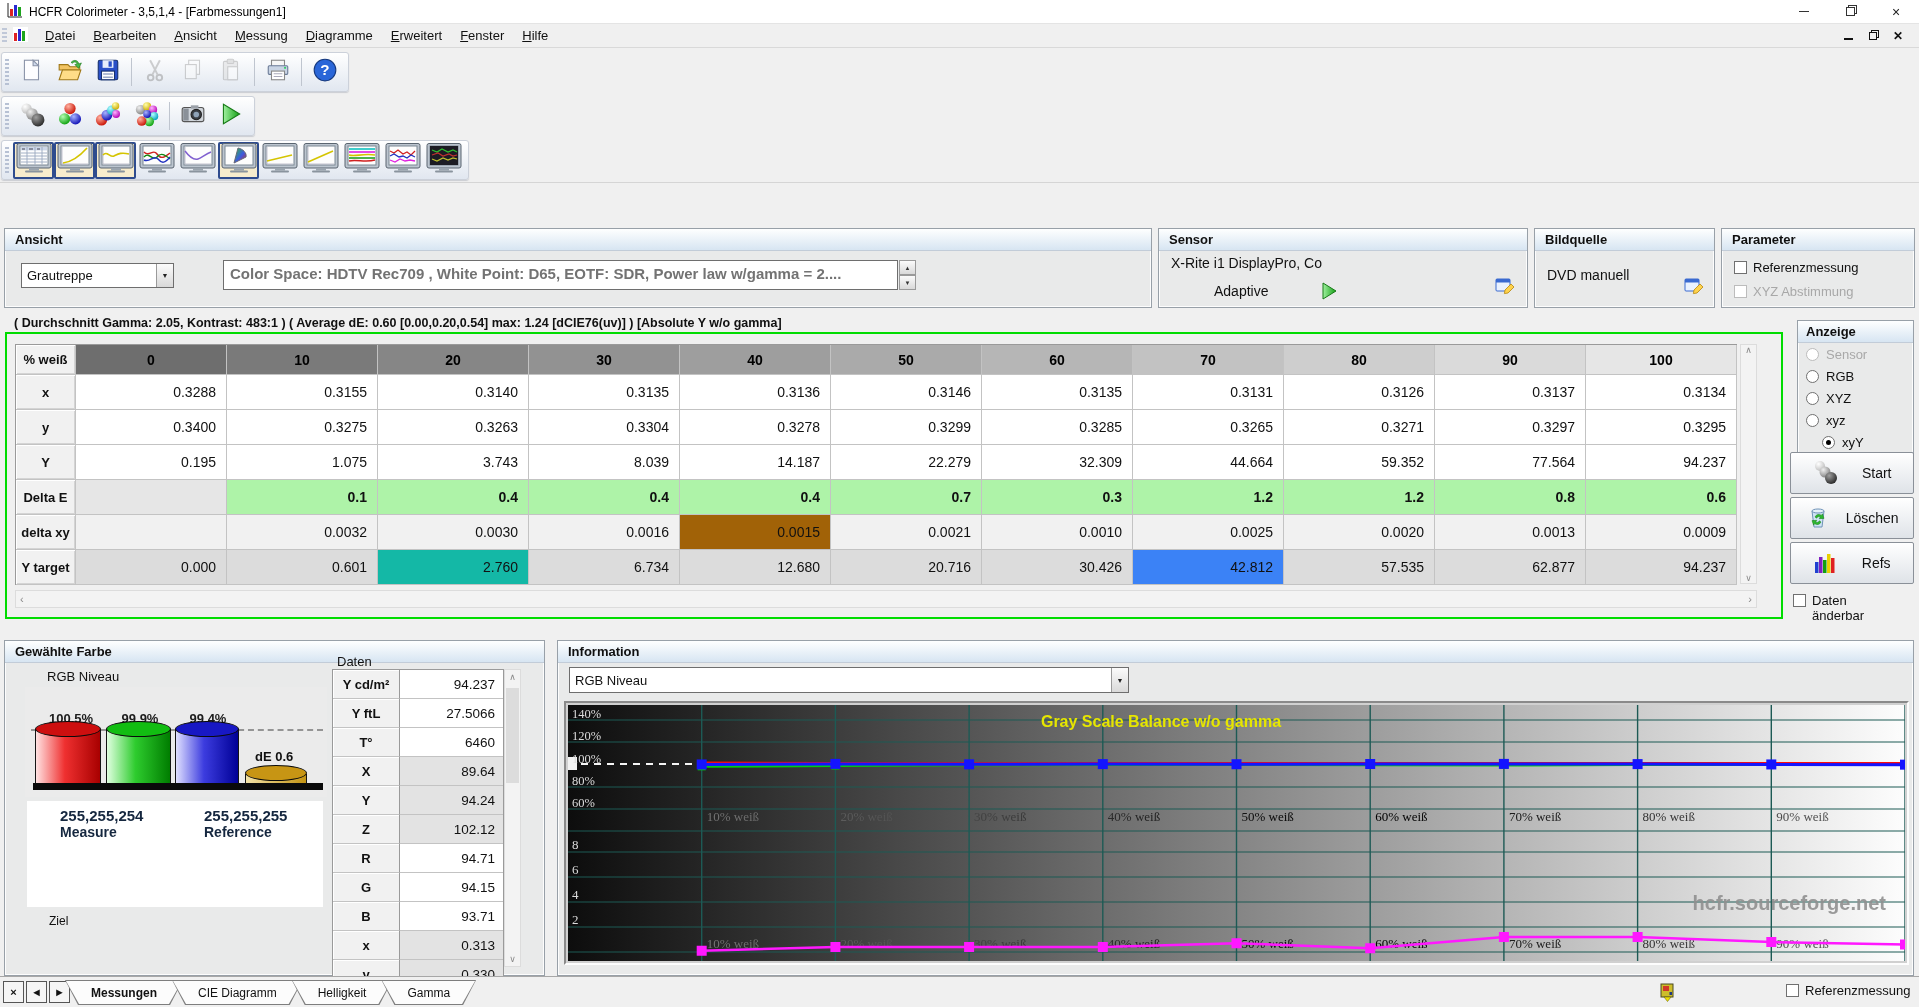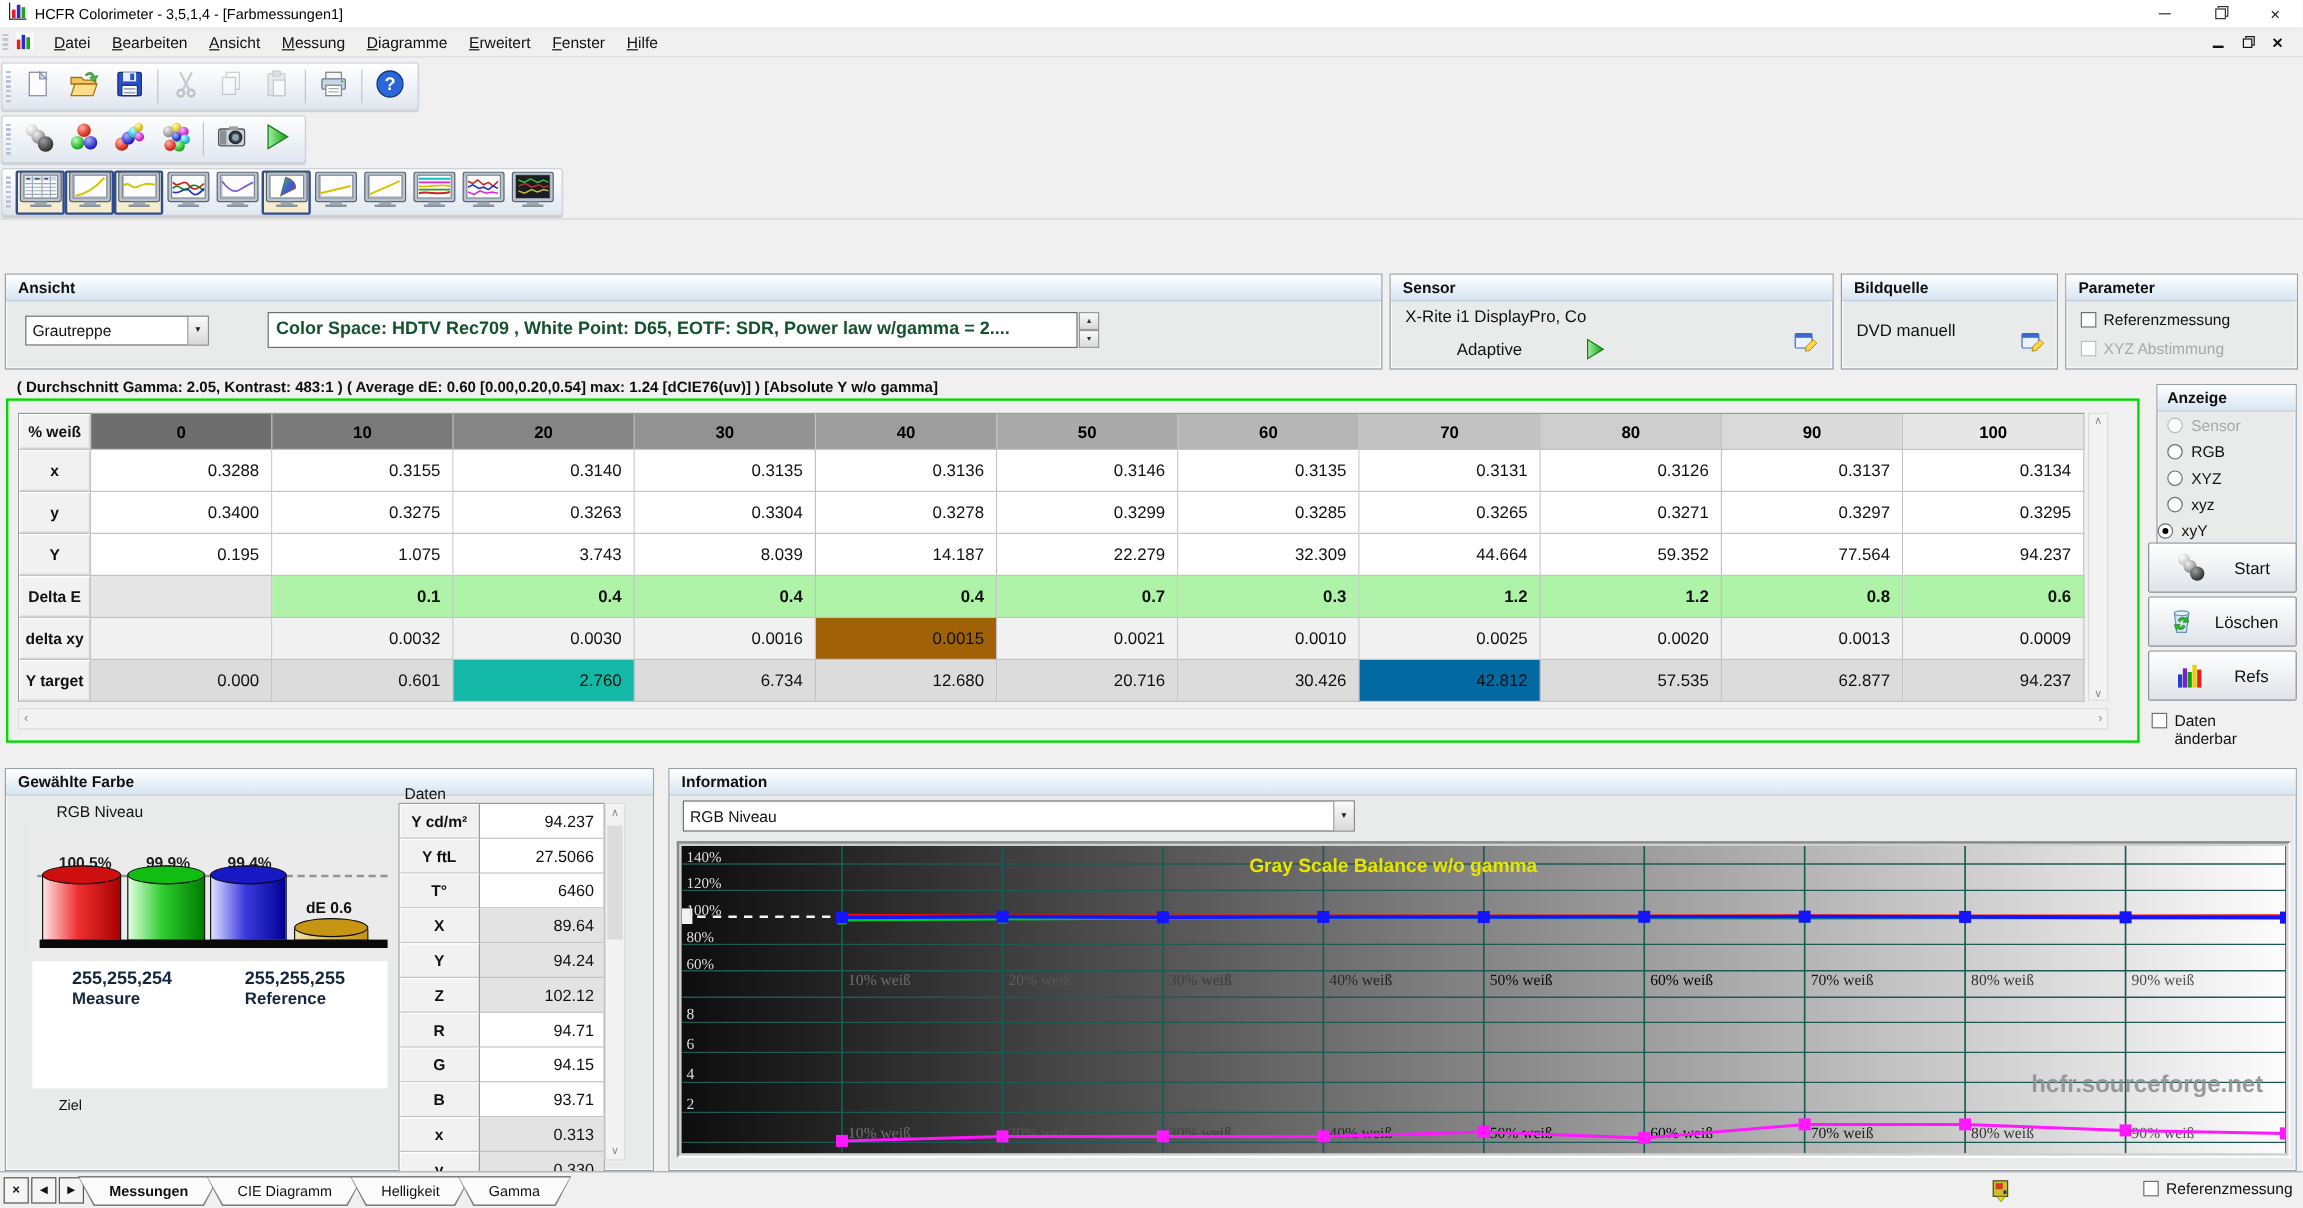--- a/index.html
+++ b/index.html
@@ -37,21 +37,21 @@
   .vbtn { width:41px; height:37px; display:flex; align-items:center; justify-content:center; border:2px solid transparent; border-radius:2px; }
   .vbtn.sel { background:#f7eccd; border-color:#2f4c8e; }
 
   
   .gbox { position:absolute; background:#e9eaea; border:1px solid #98a0a8; box-shadow:inset 0 0 0 1px #fdfdfd; }
   .gbox .hd { height:22px; background:linear-gradient(#feffff,#d7e5f2); border-bottom:1px solid #c2ccd8; font-weight:bold; font-size:13px; padding:3px 0 0 10px; color:#101010; }
 
   .combo { position:absolute; background:#fff; border:1px solid #6e6e6e; display:flex; align-items:center; font-size:13px; padding-left:5px; }
   .combo .cbtn { margin-left:auto; width:17px; align-self:stretch; background:linear-gradient(#fbfbfb,#d9d9d9); border-left:1px solid #9a9a9a; display:flex; align-items:center; justify-content:center; font-size:7px; color:#222; }
 
-  .textbox { position:absolute; background:#fff; border:1px solid #6e6e6e; font-weight:bold; font-size:15px; padding:4px 6px 0; white-space:nowrap; overflow:hidden; color:#14532d; }
+  .textbox { position:absolute; background:#fff; border:1px solid #6e6e6e; font-weight:bold; font-size:15px; padding:4px 6px 0; white-space:nowrap; overflow:hidden; color:#737373; }
   .spin { position:absolute; width:17px; height:30px; display:flex; flex-direction:column; }
   .spin div { flex:1; background:linear-gradient(#fbfbfb,#d9d9d9); border:1px solid #9a9a9a; font-size:6px; display:flex; align-items:center; justify-content:center; color:#333; }
 
   .cb { display:inline-block; width:13px; height:13px; background:#fff; border:1px solid #707070; vertical-align:-2px; }
   .cb.dis { border-color:#bcbcbc; }
   .cblbl { font-size:13px; margin-left:6px; }
   .cblbl.dis { color:#a8a8a8; }
   .rad { display:inline-block; width:13px; height:13px; border-radius:50%; background:#fff; border:1px solid #707070; }
   .rad.sel::after { content:""; display:block; width:5px; height:5px; border-radius:50%; background:#000; margin:3px; }
   .rad.dis { border-color:#bcbcbc; }
@@ -592,21 +592,21 @@
         <div class="gc " style="background: rgb(241, 241, 241);">0.0013</div>
         <div class="gc " style="background: rgb(241, 241, 241);">0.0009</div>
         <div class="gc lab">Y target</div>
         <div class="gc " style="background: rgb(220, 220, 220);">0.000</div>
         <div class="gc " style="background: rgb(220, 220, 220);">0.601</div>
         <div class="gc " style="background: #14b8a6;">2.760</div>
         <div class="gc " style="background: rgb(220, 220, 220);">6.734</div>
         <div class="gc " style="background: rgb(220, 220, 220);">12.680</div>
         <div class="gc " style="background: rgb(220, 220, 220);">20.716</div>
         <div class="gc " style="background: rgb(220, 220, 220);">30.426</div>
-        <div class="gc " style="background: #0369a1;">42.812</div>
+        <div class="gc " style="background: #3b82f6;">42.812</div>
         <div class="gc " style="background: rgb(220, 220, 220);">57.535</div>
         <div class="gc " style="background: rgb(220, 220, 220);">62.877</div>
         <div class="gc " style="background: rgb(220, 220, 220);">94.237</div>
       </div>
     <div class="vscroll">
         <span>∧</span>
         <span>∨</span>
       </div>
     <div class="hscroll">
         <span>‹</span>
@@ -626,21 +626,21 @@
           <span>RGB</span>
         </div>
         <div class="radrow" style="left: 8px; top: 70px;">
           <span class="rad"></span>
           <span>XYZ</span>
         </div>
         <div class="radrow" style="left: 8px; top: 92px;">
           <span class="rad"></span>
           <span>xyz</span>
         </div>
-        <div class="radrow" style="left: 0; top: 114px;">
+        <div class="radrow" style="left: 24px; top: 114px;">
           <span class="rad sel"></span>
           <span>xyY</span>
         </div>
       </div>
   </div>
   <div class="abtn" style="top:452px;">
     <span><svg width="28" height="26">
           <circle cx="8" cy="7" r="5" fill="url(#gSphW)"></circle>
           <circle cx="13" cy="13" r="5.5" fill="url(#gSphG)"></circle>
           <circle cx="19" cy="19" r="6" fill="url(#gSphD)"></circle>

